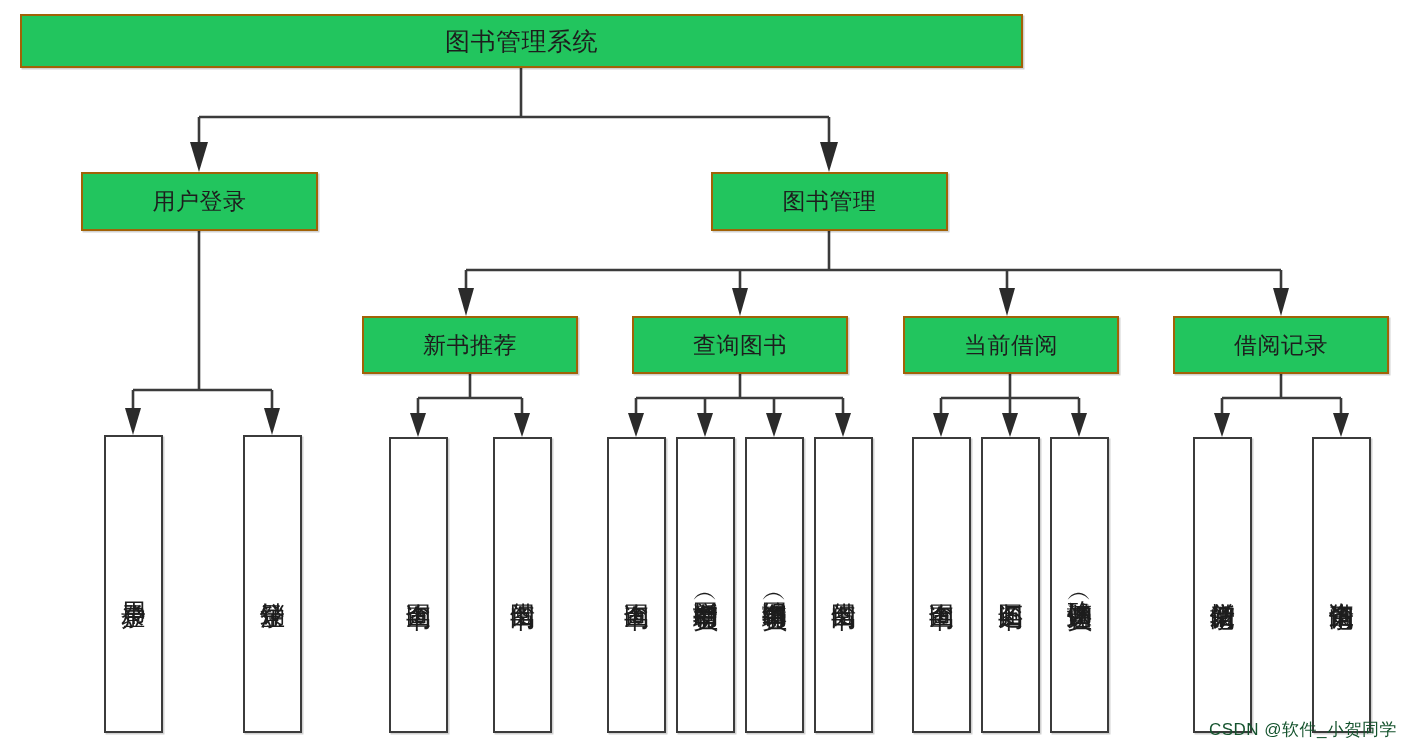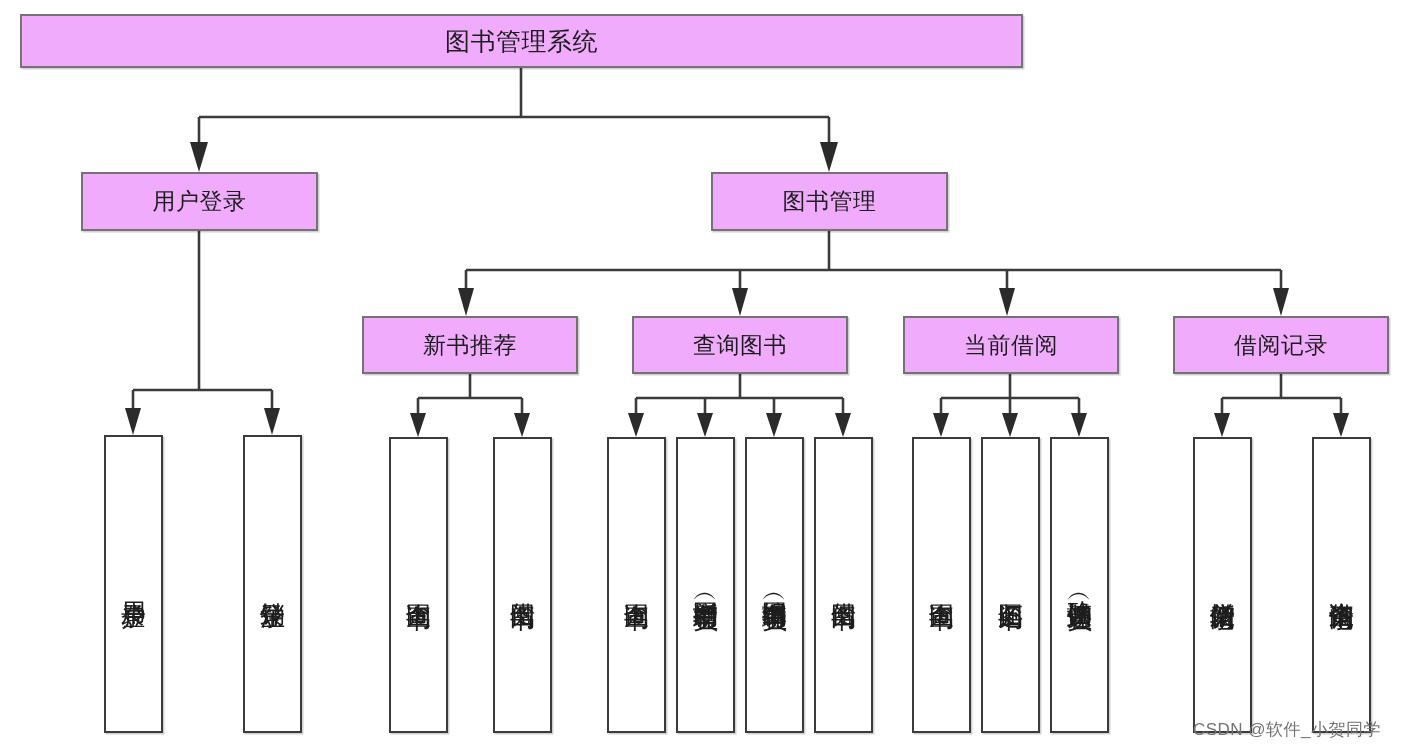--- a/index.html
+++ b/index.html
@@ -20,22 +20,22 @@
   svg.diagram {
     position: absolute;
     left: 0;
     top: 0;
     width: 1405px;
     height: 747px;
   }
   .nodebox {
     position: absolute;
     box-sizing: border-box;
-    border: 2px solid #737373;
-    background: #f0abfc;
+    border: 2px solid #a16207;
+    background: #22c55e;
     display: flex;
     align-items: center;
     justify-content: center;
     box-shadow: 1.5px 1.5px 0 0 rgba(0,0,0,0.18);
   }
   .nodebox .label {
     color: #1d1d1d;
     letter-spacing: 0.5px;
     white-space: nowrap;
   }
@@ -56,24 +56,24 @@
     writing-mode: vertical-rl;
     text-orientation: upright;
     font-size: 25px;
     line-height: 1.08;
     color: #1d1d1d;
     letter-spacing: 1px;
     white-space: nowrap;
   }
   .watermark {
     position: absolute;
-    right: 24px;
+    right: 8px;
     bottom: 6px;
     font-size: 17px;
-    color: #737373;
+    color: #14532d;
     letter-spacing: 0.5px;
     white-space: nowrap;
     pointer-events: none;
   }
 </style>
 </head>
 <body>
 
 <div id="canvas">
 

